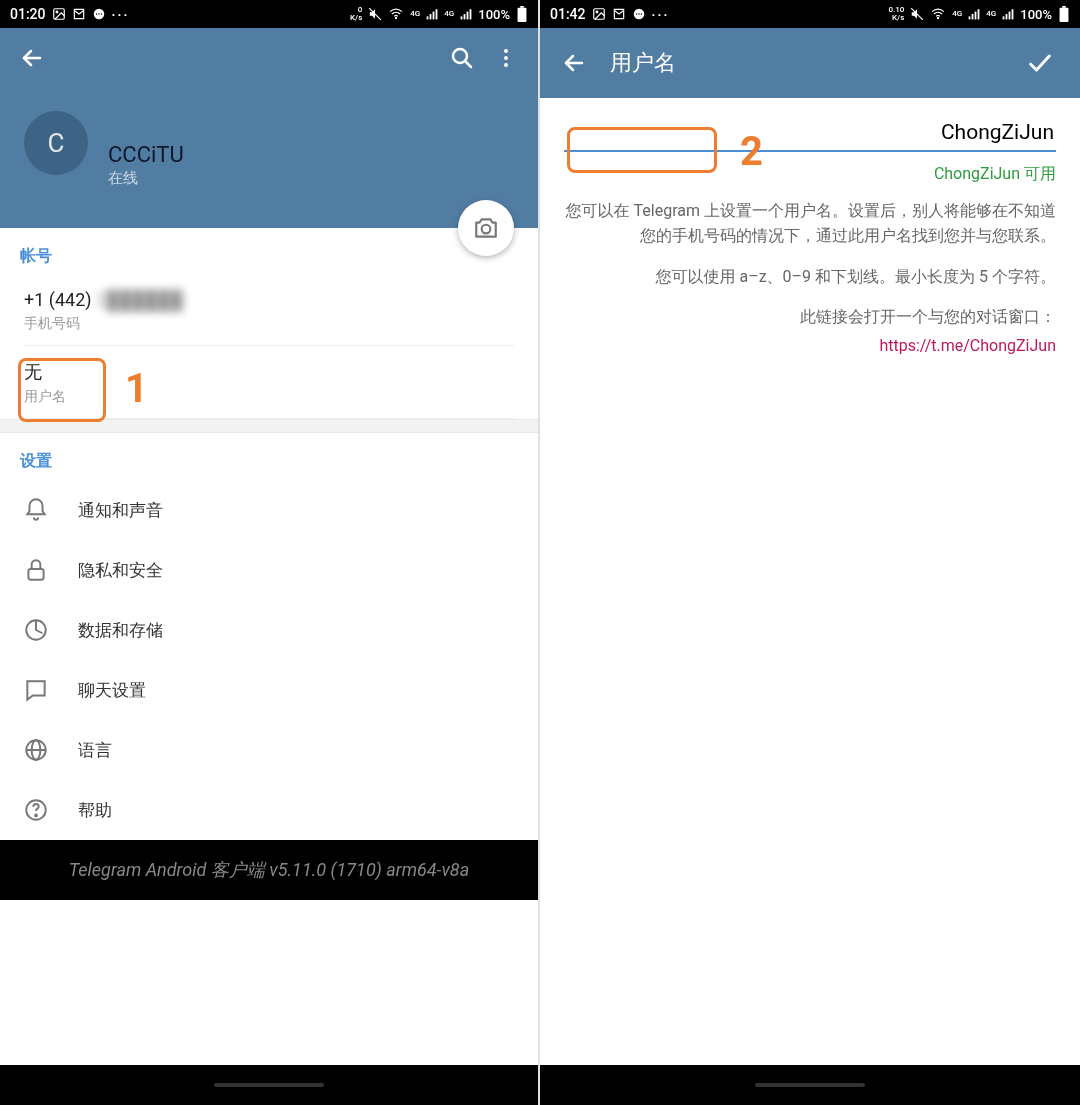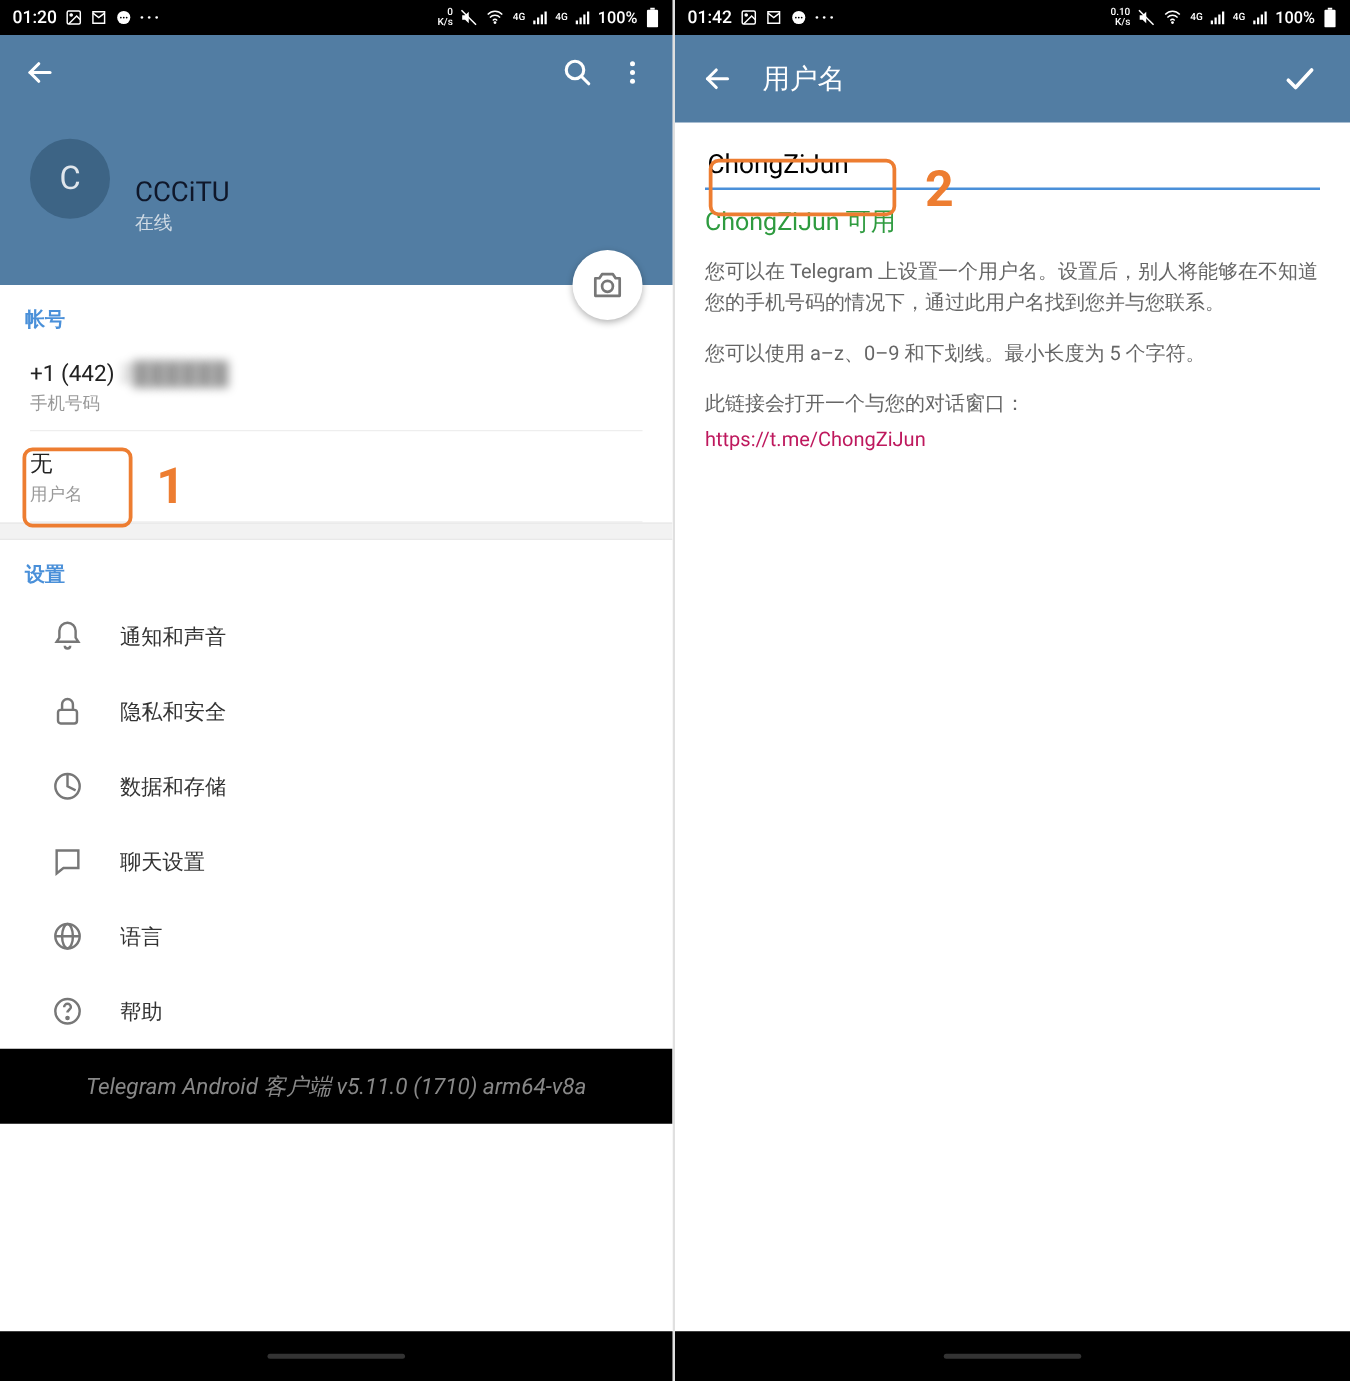--- a/index.html
+++ b/index.html
@@ -70,40 +70,40 @@
   }
   .highlight-1 { top:358px; left:18px; width:88px; height:64px; }
   .callout {
     position:absolute; font-size:40px; font-weight:700; color:#ed7d31; pointer-events:none;
   }
   .callout-1 { top:365px; left:125px; }
   .highlight-2 { top:127px; left:567px; width:150px; height:46px; }
   .callout-2 { top:128px; left:740px; }
 
   
-  .setting-row { display:flex; align-items:center; padding: 16px 40px; gap: 28px; }
+  .setting-row { display:flex; align-items:center; padding: 16px 22px; gap: 28px; }
   .setting-icon { width:28px; height:28px; display:flex; align-items:center; justify-content:center; }
   .setting-label { font-size:17px; color:#333; }
 
   .footer-version { height:60px; background:#000000; display:flex; align-items:center; justify-content:center;
     font-size:18px; color:#888;font-style:italic; }
 
   .navbar { height:40px; background:#000; display:flex; justify-content:center; align-items:center; }
   .navbar .navpill { width:110px; height:4px; background:#333; border-radius:2px; }
 
   
   .card-area { padding: 8px; background:#fff; }
-  .username-card { padding: 8px 16px 0; }
+  .username-card { padding: 8px 16px 0; text-align: right; }
   .username-input {
     display:inline-block; font-size:21px; color:#000; padding:6px 2px 6px 2px;
   }
   .input-underline {
     height:2px; background:#4a90d9; margin: 0 0 12px 0;
   }
-  .avail-text { color:#2e9b3f; font-size:20px; margin: 8px 0 14px; }
+  .avail-text { color:#2e9b3f; font-size:16px; margin: 8px 0 14px; }
   .help-text { font-size:16px; color:#666; line-height:1.55; margin-bottom:16px; }
   .help-link { color:#be185d; }
 
   svg { display:block; }
 </style>
 </head>
 <body>
 
 <div class="screen left">
 

